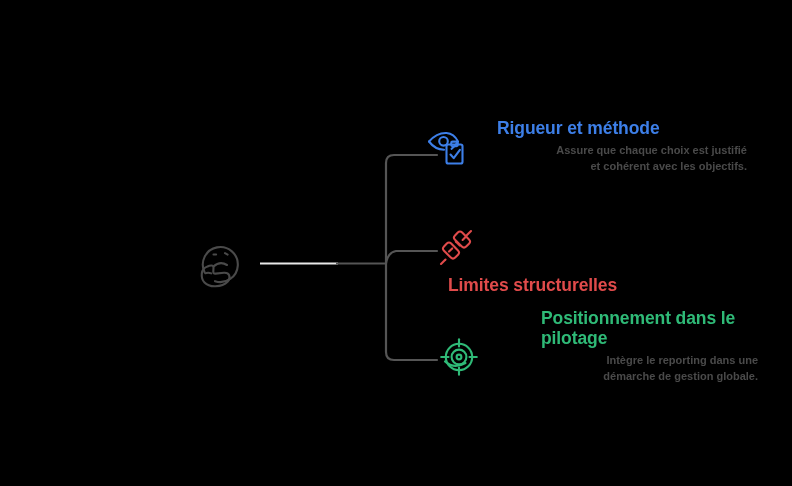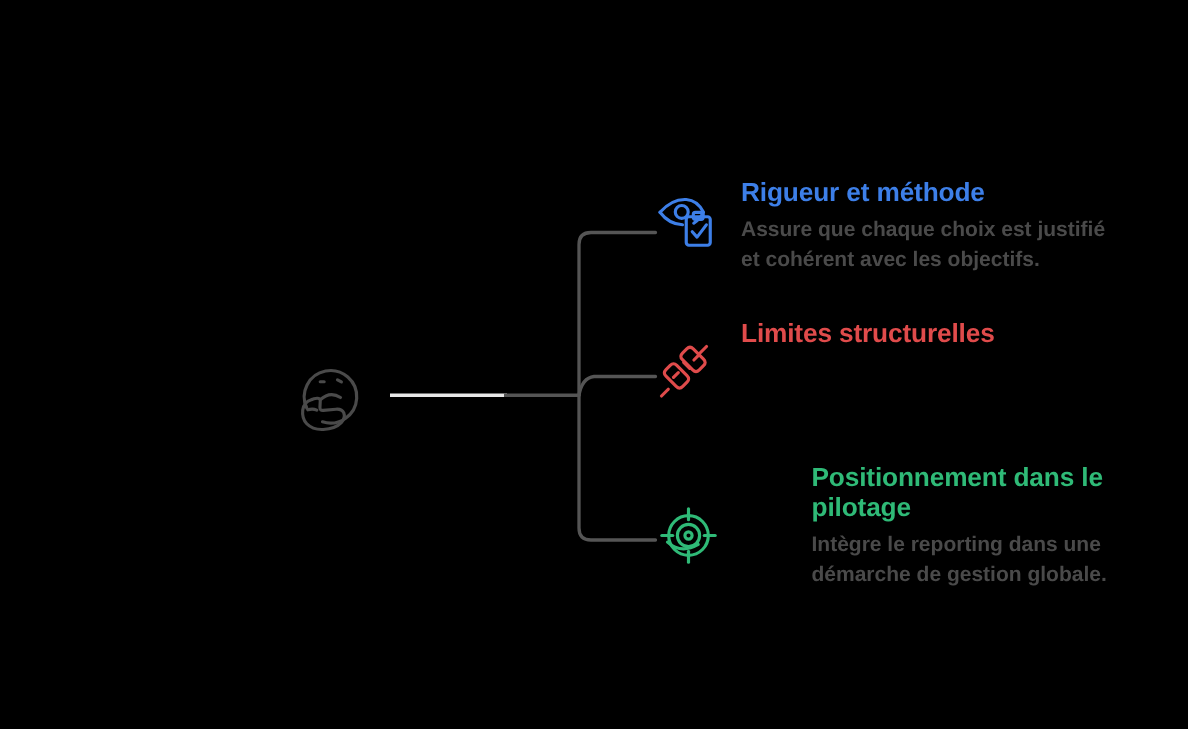--- a/index.html
+++ b/index.html
@@ -42,22 +42,22 @@
     height: 486px;
     pointer-events: none;
   }
 
   
   .branch {
     position: absolute;
     display: flex;
     align-items: flex-start;
   }
-  #branch-0 { left: 438px; top: 118px; width: 320px; }
-  #branch-1 { left: 438px; top: 212px; width: 320px; }
+  #branch-0 { left: 427px; top: 118px; width: 320px; gap: 14px; }
+  #branch-1 { left: 438px; top: 212px; width: 320px; flex-direction: column; }
   #branch-2 { left: 438px; top: 308px; width: 320px; gap: 47px; }
 
   .branch-icon {
     width: 46px;
     height: 52px;
     flex: 0 0 46px;
     display: flex;
     align-items: flex-start;
     justify-content: flex-start;
   }
@@ -75,27 +75,28 @@
     line-height: 1.15;
     margin: 0 0 5px 0;
     letter-spacing: -0.1px;
     white-space: pre-line;
   }
   #branch-0 .branch-title { color: #3d7fe8; }
   #branch-1 .branch-title { color: #e04b4b; }
   #branch-2 .branch-title { color: #2fba77; }
 
   .branch-desc {
-    font-size: 14px;
+    font-size: 11px;
     font-weight: bold;
     line-height: 1.42;
     color: #4a4a4a;
     margin: 0;
     max-width: 250px;
     white-space: pre-line;
+    text-align: right;
   }
 </style>
 </head>
 <body>
 
 <div id="canvas">
 
   <svg id="connectors" viewBox="0 0 792 486" xmlns="http://www.w3.org/2000/svg">
 
     <line x1="260" y1="263.5" x2="338" y2="263.5" stroke="#e8e8e8" stroke-width="2.2"></line>

